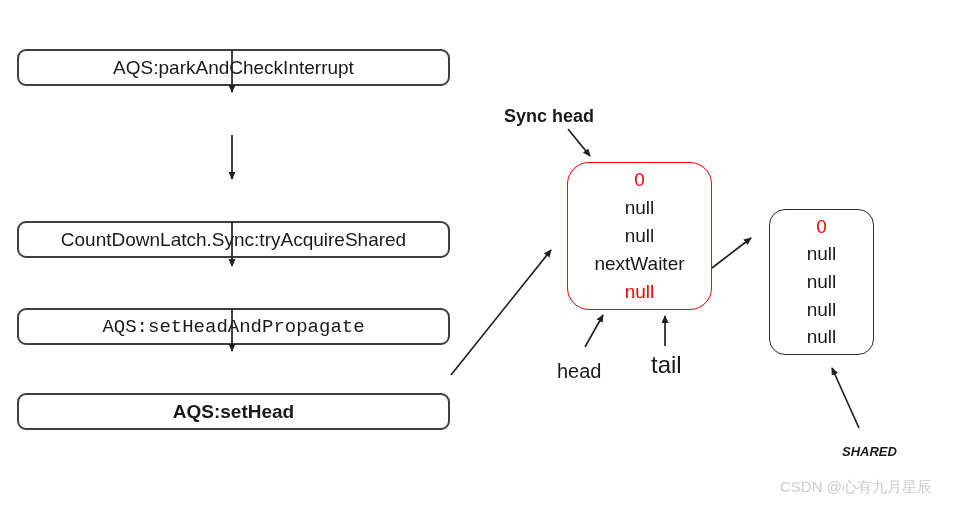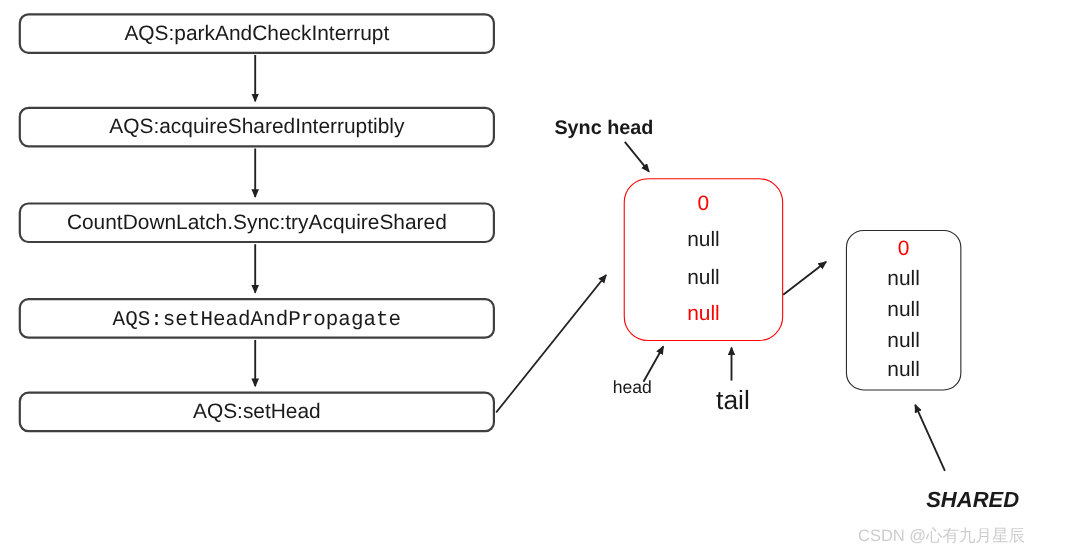--- a/index.html
+++ b/index.html
@@ -26,20 +26,21 @@
     width:433px;
     height:37px;
     border:2px solid var(--border-dark);
     border-radius:9px;
     background:#ffffff;
     display:flex;
     align-items:center;
     justify-content:center;
     font-size:19px;
     color:var(--ink);
+    margin-top:37px;
   }
   .node{
     position:absolute;
     background:#ffffff;
     display:flex;
     flex-direction:column;
     justify-content:space-evenly;
     text-align:center;
     font-size:19px;
     color:var(--ink);
@@ -54,49 +55,49 @@
     left:769px; top:209px;
     width:105px; height:146px;
     border:1.6px solid #2b2b2b;
     border-radius:16px;
   }
   .node-row{line-height:22px;}
   .red-text{color:var(--accent-red);}
   .lbl{position:absolute; color:var(--ink); white-space:nowrap;}
   .lbl-syncqueue{left:504px; top:106px; font-size:18px; font-weight:bold;}
   .lbl-state{left:674px; top:121px; font-size:17px; font-weight:bold; color:var(--accent-red);}
-  .lbl-head{left:557px; top:344px; font-size:16px;text-align:center;}
+  .lbl-head{left:557px; top:360px; font-size:20px;text-align:center;}
   .lbl-tail{left:651px; top:351px; font-size:24px;}
-  .lbl-shared{left:842px; top:444px; font-size:20px; font-weight:bold; font-style:italic;}
+  .lbl-shared{left:842px; top:444px; font-size:13px; font-weight:bold; font-style:italic;}
   .lbl-watermark{left:780px; top:478px; font-size:15px; color:var(--watermark);}
   svg.arrows{
     position:absolute; left:0; top:0;
     width:970px; height:507px;
     pointer-events:none;
   }
   svg.arrows line{
     stroke:#212121;
     stroke-width:1.7;
   }
 </style>
 </head>
 <body>
 
 <div class="canvas">
 
   <div class="flow-box" style="top:12px;">AQS:parkAndCheckInterrupt</div>
-  <div class="flow-box" style="top:97px;">AQS:acquireSharedInterruptibly</div>
   <div class="flow-box" style="top:184px;text-align:center;">CountDownLatch.Sync:tryAcquireShared</div>
   <div class="flow-box" style="top:271px;font-family:Liberation Mono, monospace;">AQS:setHeadAndPropagate</div>
-  <div class="flow-box" style="top:356px;">AQS:setHead</div>
+  <div class="flow-box" style="top:356px;font-weight:bold;">AQS:setHead</div>
 
   <div class="node node-syncqueue">
     <div class="node-row red-text">0</div>
     <div class="node-row">null</div>
     <div class="node-row">null</div>
+    <div class="node-row">nextWaiter</div>
     <div class="node-row red-text">null</div>
   </div>
 
   <div class="node node-shared">
     <div class="node-row red-text">0</div>
     <div class="node-row">null</div>
     <div class="node-row">null</div>
     <div class="node-row">null</div>
     <div class="node-row">null</div>
   </div>

